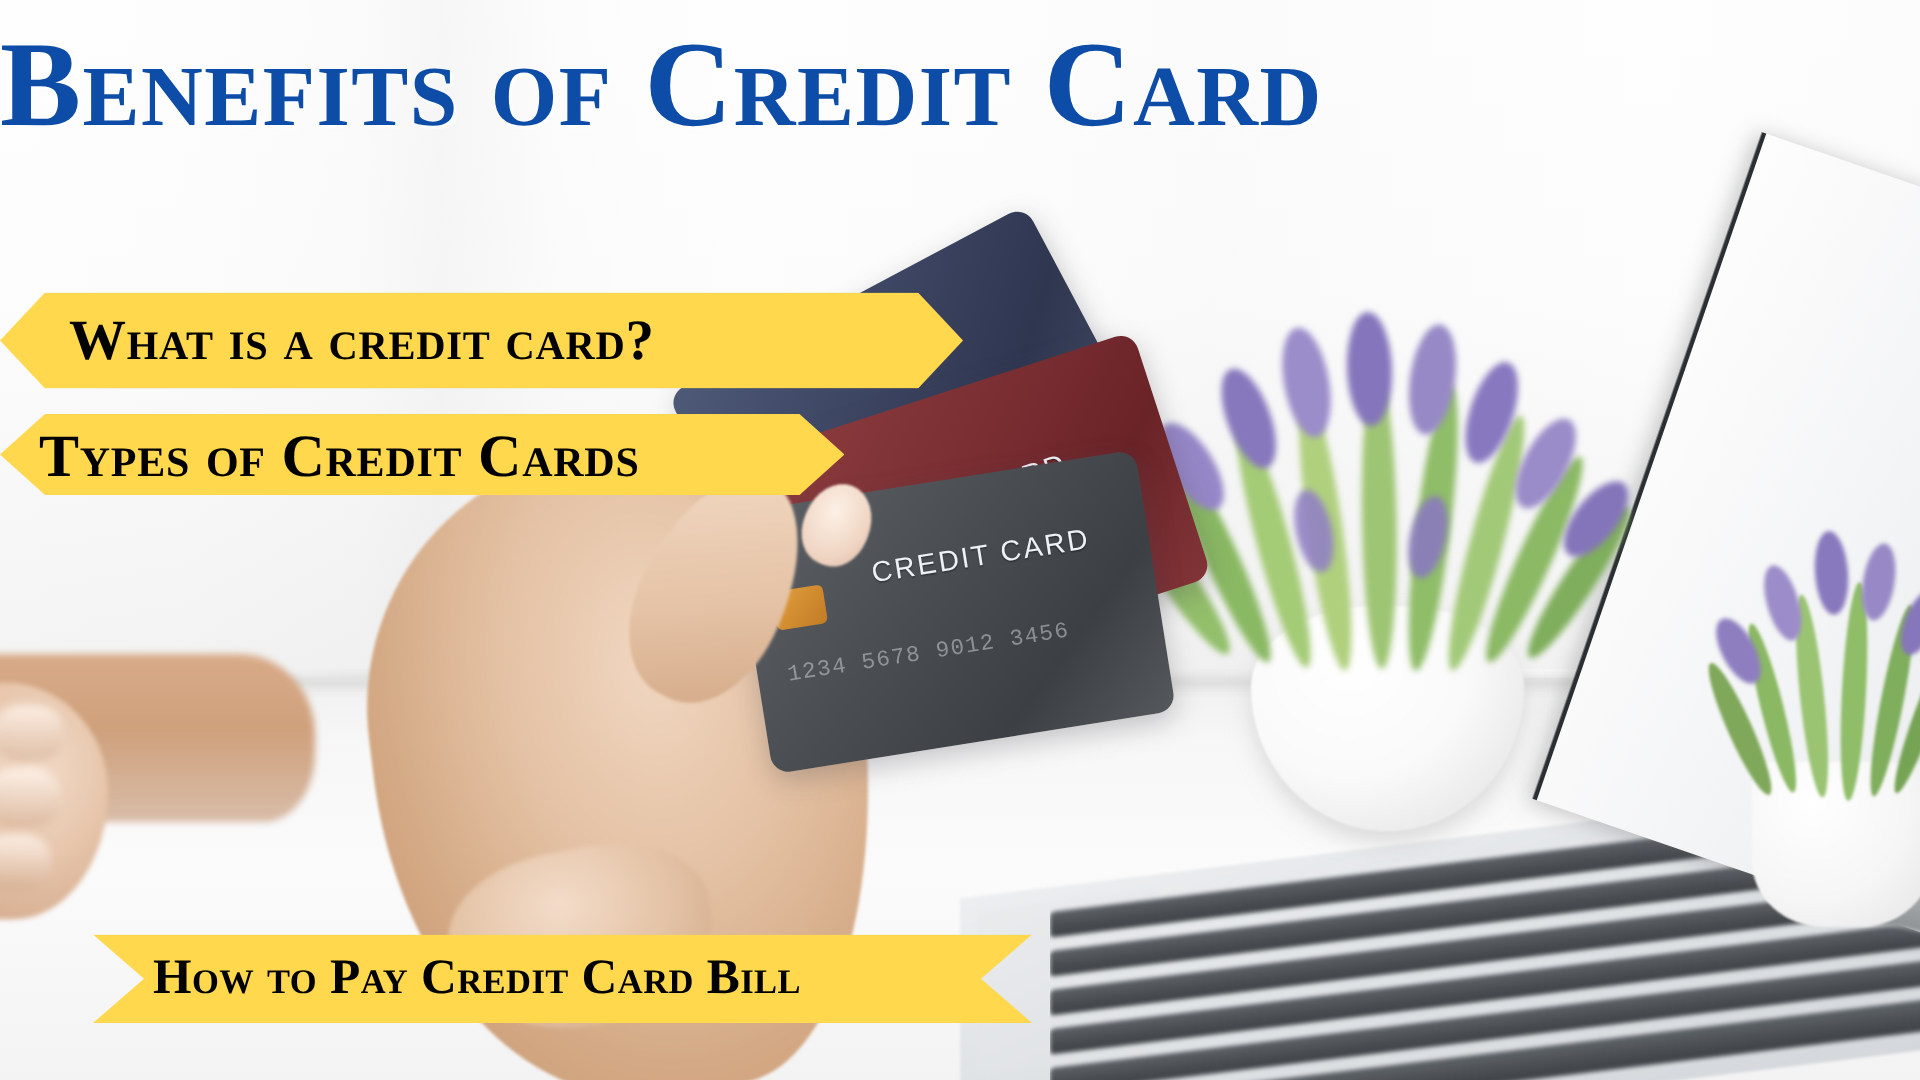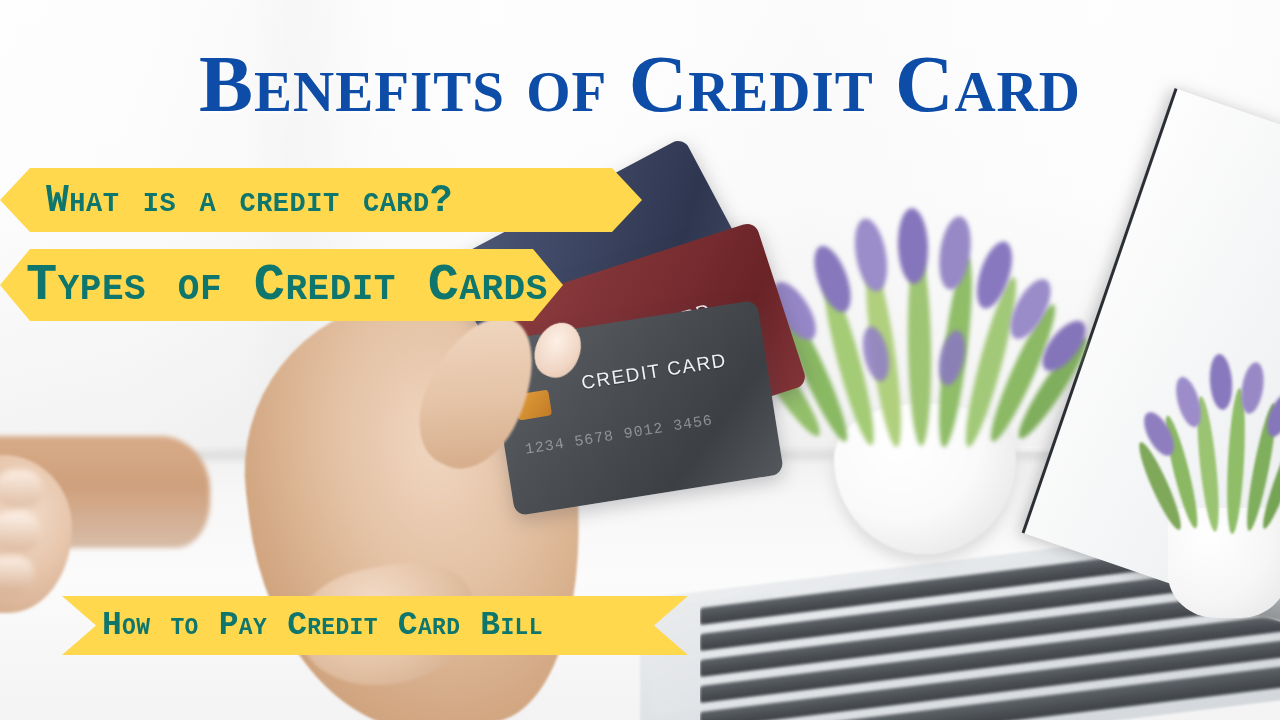--- a/index.html
+++ b/index.html
@@ -261,62 +261,62 @@
     width: 120px; height: 110px;
     background: radial-gradient(ellipse at 34% 24%, #ffffff 0%, #f6f6f6 56%, #e4e4e4 100%);
     border-radius: 14px 14px 40% 40%;
     filter: blur(.6px);
   }
 
   
   .title {
     position: absolute;
     left: 0; right: 0; top: 16px;
-    text-align: center;
+    text-align: left;
     font-family: "Liberation Serif", "DejaVu Serif", serif;
     font-weight: 700;
     font-size: 81px;
     line-height: 1.0;
     font-variant: small-caps;
     letter-spacing: 1px;
     color: #0D4DA8;
     text-shadow: 2px 2px 2px rgba(255,255,255,.85);
     white-space: nowrap;
-    margin-top: 28px;
   }
 
   
   .banner {
     position: absolute;
     background: #FFD84D;
     display: flex;
     align-items: center;
-    color: #0f766e;
-    font-family: Liberation Mono, monospace;
+    color: #000000;
+    font-family: Liberation Serif, serif;
     font-weight: 700;
     font-variant: small-caps;
     white-space: nowrap;
     filter: drop-shadow(1px 2px 2px rgba(120,120,120,.35));
+    margin-top: 27px;
   }
   
   .banner.arrow {
     clip-path: polygon(
       30px 0%, calc(100% - 30px) 0%, 100% 50%,
       calc(100% - 30px) 100%, 30px 100%, 0% 50%);
   }
   
   .banner.ribbon {
     clip-path: polygon(
       0% 0%, 100% 0%, calc(100% - 34px) 50%, 100% 100%,
       0% 100%, 34px 50%);
     align-items: center;
   }
 
   #banner-what  { left: 0px;   top: 168px; width: 596px; height: 64px; font-size: 38px; padding-left: 46px; letter-spacing: .5px; }
-  #banner-types { left: 0px;   top: 249px; width: 537px; height: 72px; font-size: 52px; padding-left: 26px; letter-spacing: .5px; }
+  #banner-types { left: 0px;   top: 249px; width: 537px; height: 54px; font-size: 40px; padding-left: 26px; letter-spacing: .5px; }
   #banner-pay   { left: 62px;  top: 596px; width: 586px; height: 59px; font-size: 33px; padding-left: 40px; letter-spacing: .3px; }
   #banner-elig  { left: 30px;  top: 656px; width: 730px; height: 63px; font-size: 33px; padding-left: 34px; letter-spacing: .3px; }
 </style>
 </head>
 <body>
 
 <div id="stage">
 
   <div class="photo">
     <div class="bg-wall"></div>

